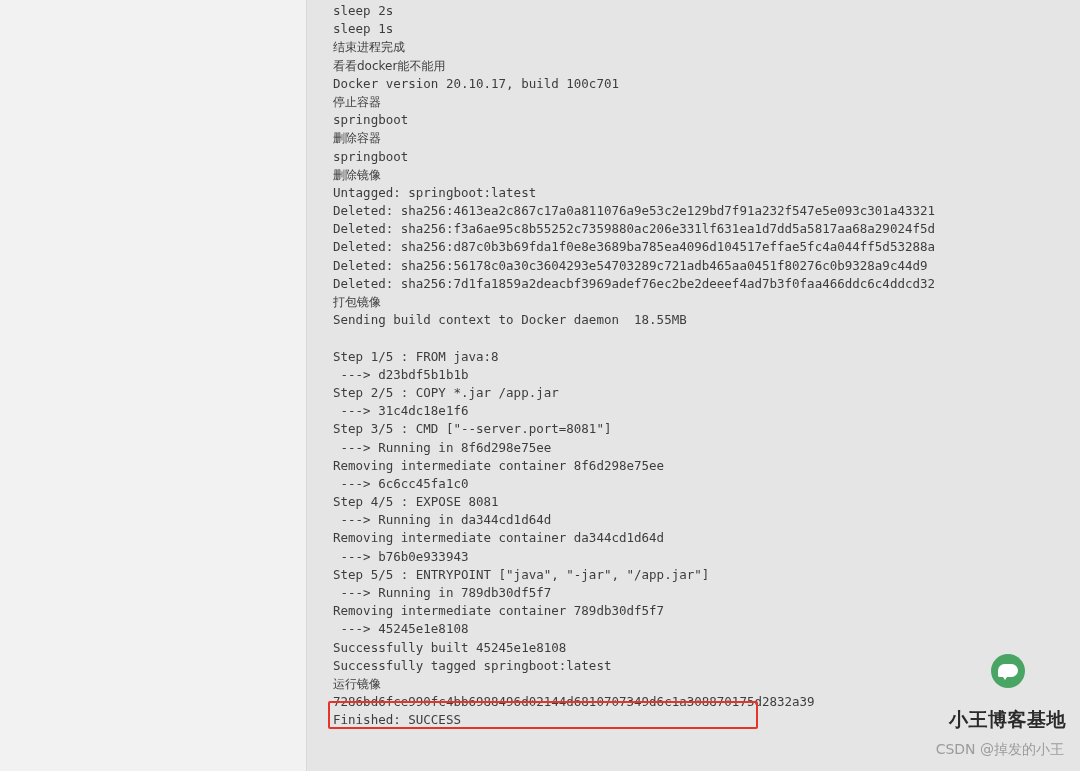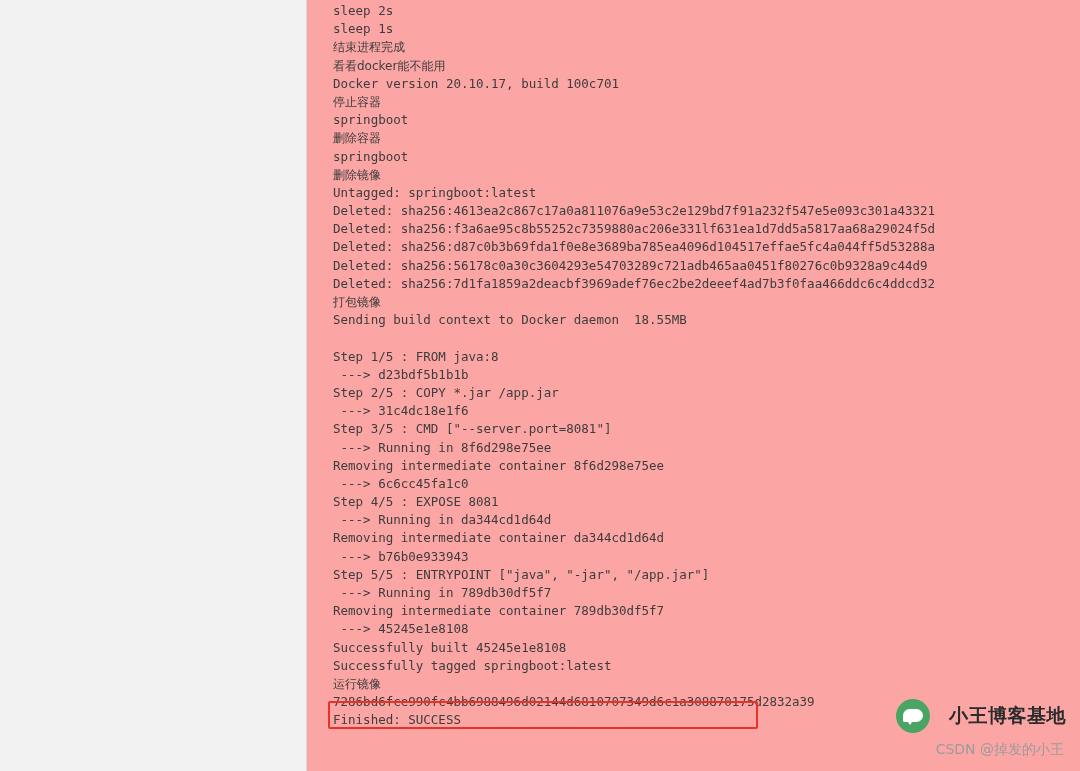--- a/index.html
+++ b/index.html
@@ -26,21 +26,21 @@
     border-right: 1px solid #d9d9d9;
   }
 
   
   #console {
     position: absolute;
     left: 307px;
     top: 0;
     width: 773px;
     height: 771px;
-    background: #fca5a5;
+    background: #e5e5e5;
     overflow: hidden;
   }
 
   #console-lines {
     position: absolute;
     left: 26px;
     top: 2px;
     width: 740px;
     font-family: "DejaVu Sans Mono", "Liberation Mono", monospace;
     font-size: 12.5px;
@@ -77,20 +77,21 @@
   }
 
   
   #blog-badge {
     position: absolute;
     right: 14px;
     bottom: 38px;
     display: flex;
     align-items: center;
     gap: 19px;
+    flex-direction: column;
   }
   #blog-badge .logo-circle {
     width: 34px;
     height: 34px;
     border-radius: 50%;
     background: #4aa564;
     position: relative;
     flex: 0 0 auto;
   }
   #blog-badge .logo-circle::before {

